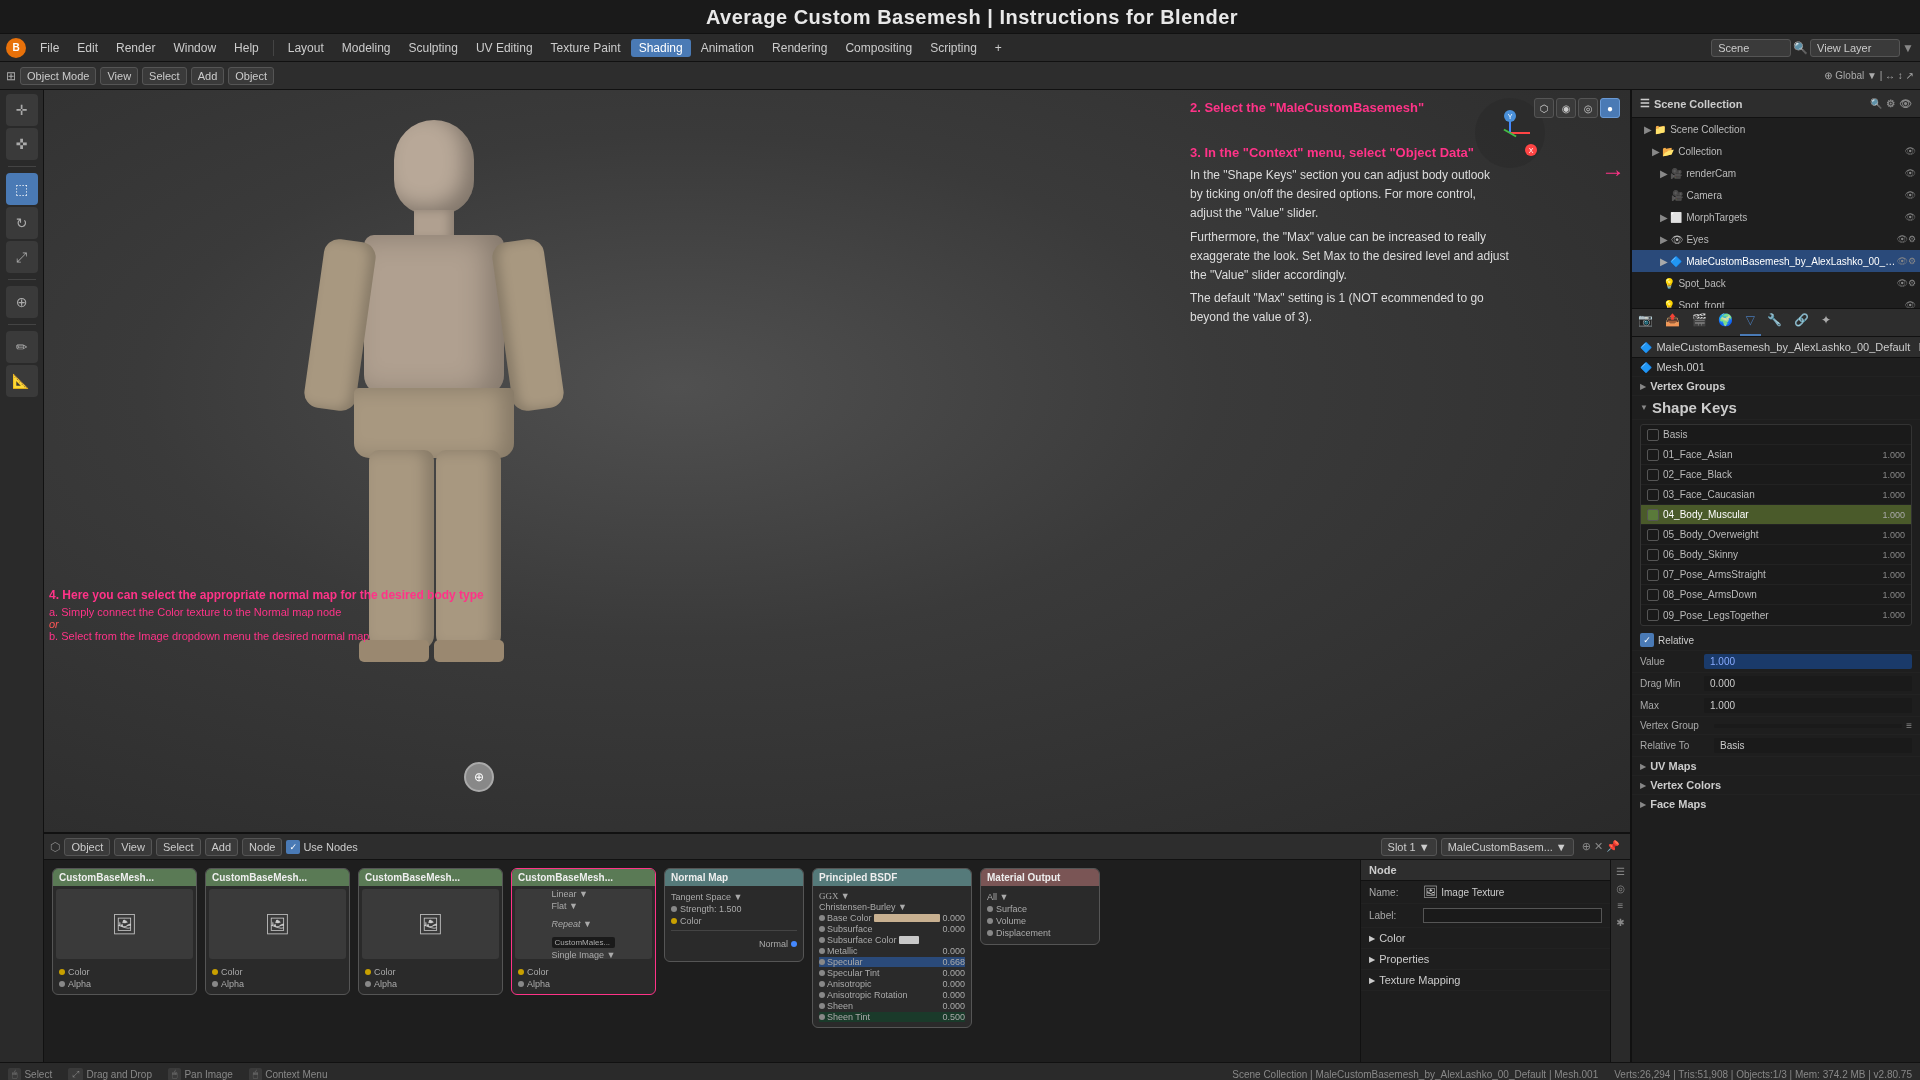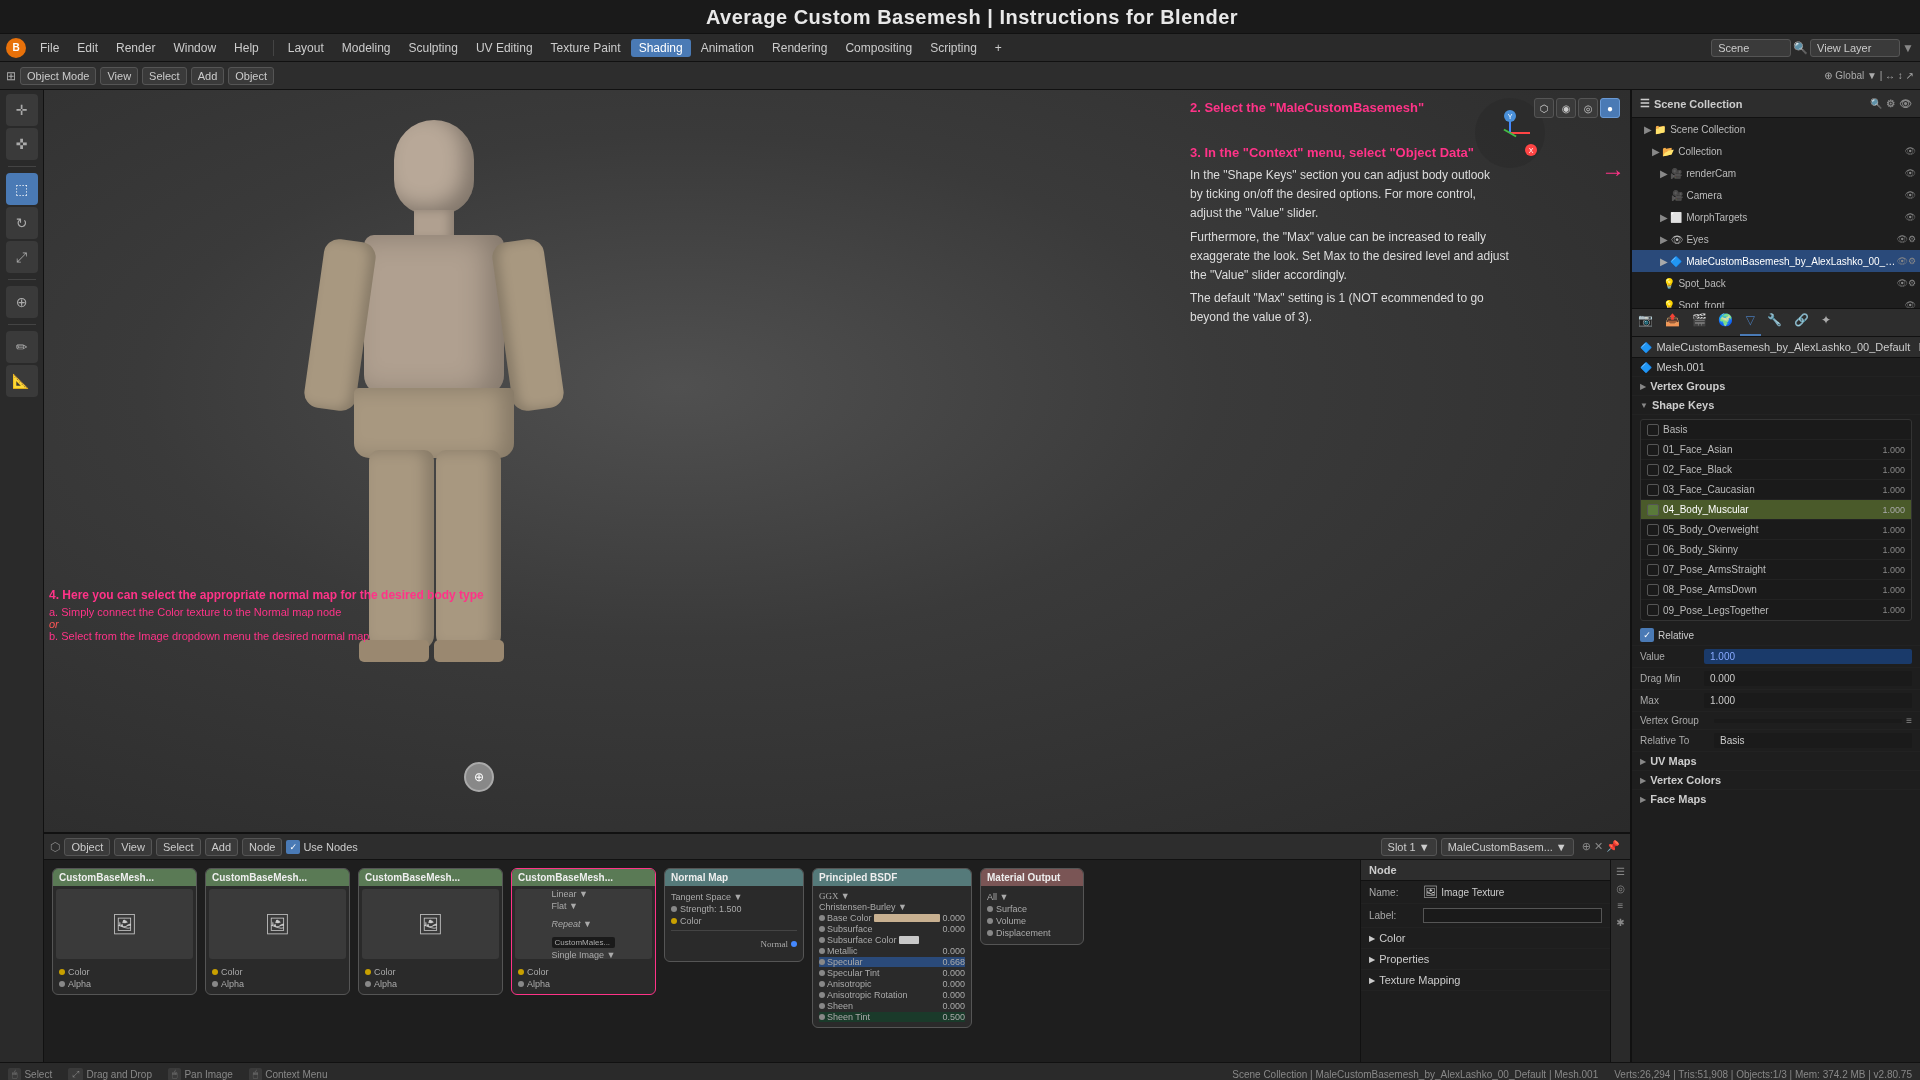--- a/index.html
+++ b/index.html
@@ -400,21 +400,21 @@
                 <div style="margin:2px 0;">Tangent Space ▼</div>
                 <div style="display:flex;align-items:center;gap:3px;margin:2px 0;">
                   <div style="width:6px;height:6px;border-radius:50%;background:#888;"></div>
                   <span>Strength: 1.500</span>
                 </div>
                 <div style="display:flex;align-items:center;gap:3px;margin:2px 0;">
                   <div style="width:6px;height:6px;border-radius:50%;background:#c8a000;"></div>
                   <span>Color</span>
                 </div>
                 <div style="height:1px;background:#444;margin:4px 0;"></div>
-                <div style="display:flex;align-items:center;gap:3px;margin:8px 0;justify-content:flex-end;font-family:Liberation Serif, serif;">
+                <div style="display:flex;align-items:center;gap:3px;margin:8px 0;justify-content:flex-end;">
                   <span>Normal</span>
                   <div style="width:6px;height:6px;border-radius:50%;background:#4488ff;"></div>
                 </div>
               </div>
             </div>
 
             <div style="width:160px;background:#2a2a2a;border-radius:6px;border:1px solid #555;">
               <div style="background:#557a7a;padding:3px 6px;border-radius:5px 5px 0 0;font-size:10px;color:#eee;font-weight:bold;">Principled BSDF</div>
               <div style="padding:4px 6px;font-size:9px;color:#aaa;">
                 <div style="margin:1px 0;display:flex;align-items:center;gap:2px;font-family:Liberation Serif, serif;">
@@ -468,21 +468,21 @@
                   <span style="margin-left:auto;">0.000</span>
                 </div>
                 <div style="display:flex;align-items:center;gap:2px;margin:1px 0;background:#1a3a2a;">
                   <div style="width:6px;height:6px;border-radius:50%;background:#888;"></div>
                   <span>Sheen Tint</span>
                   <span style="margin-left:auto;">0.500</span>
                 </div>
               </div>
             </div>
 
-            <div style="width:104px;background:#2a2a2a;border-radius:6px;border:1px solid #555;">
+            <div style="width:120px;background:#2a2a2a;border-radius:6px;border:1px solid #555;">
               <div style="background:#7a5555;padding:3px 6px;border-radius:5px 5px 0 0;font-size:10px;color:#eee;font-weight:bold;">Material Output</div>
               <div style="padding:4px 6px;font-size:9px;color:#aaa;">
                 <div style="margin:2px 0;">All ▼</div>
                 <div style="display:flex;align-items:center;gap:3px;margin:2px 0;">
                   <div style="width:6px;height:6px;border-radius:50%;background:#888;"></div>
                   <span>Surface</span>
                 </div>
                 <div style="display:flex;align-items:center;gap:3px;margin:2px 0;">
                   <div style="width:6px;height:6px;border-radius:50%;background:#888;"></div>
                   <span>Volume</span>
@@ -654,21 +654,21 @@
         <span style="font-size:11px;color:#ccc;">Mesh.001</span>
       </div>
 
       <div style="padding:3px 8px;border-bottom:1px solid #222;cursor:pointer;display:flex;align-items:center;gap:4px;">
         <span style="font-size:8px;color:#888;">▶</span>
         <span style="font-size:11px;color:#ccc;font-weight:bold;">Vertex Groups</span>
       </div>
 
       <div style="padding:3px 8px;border-bottom:1px solid #222;cursor:pointer;display:flex;align-items:center;gap:4px;">
         <span style="font-size:8px;color:#888;">▼</span>
-        <span style="font-size:11px;color:#ccc;font-weight:bold;">Shape Keys</span>
+        <span style="font-size:15px;color:#ccc;font-weight:bold;">Shape Keys</span>
       </div>
 
       <div style="background:#1a1a1a;border:1px solid #333;margin:4px 8px;border-radius:3px;">
 
         <div style="display:flex;align-items:center;padding:2px 6px;font-size:10px;color:#bbb;border-bottom:1px solid #222;cursor:pointer;height:20px;">
           <div style="width:12px;height:12px;border-radius:2px;border:1px solid #555;margin-right:4px;"></div>
           <span style="flex:1;">Basis</span>
         </div>
 
         <div style="display:flex;align-items:center;padding:2px 6px;font-size:10px;color:#bbb;border-bottom:1px solid #222;cursor:pointer;height:20px;">

